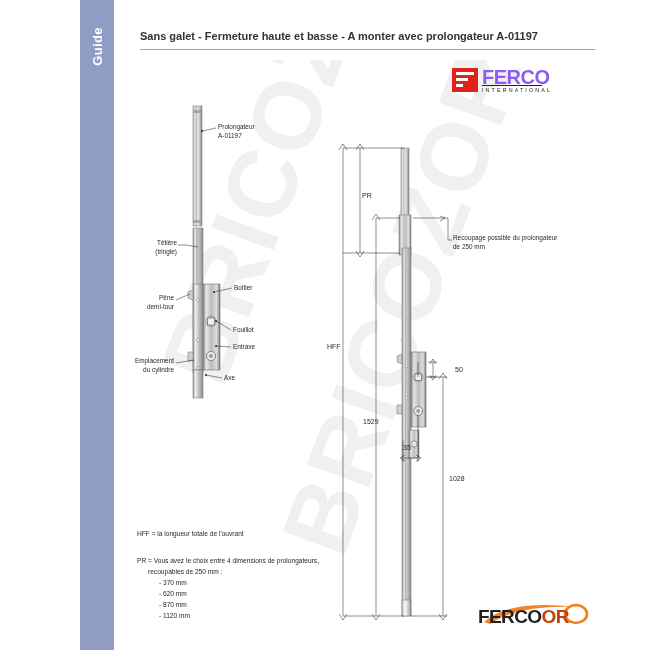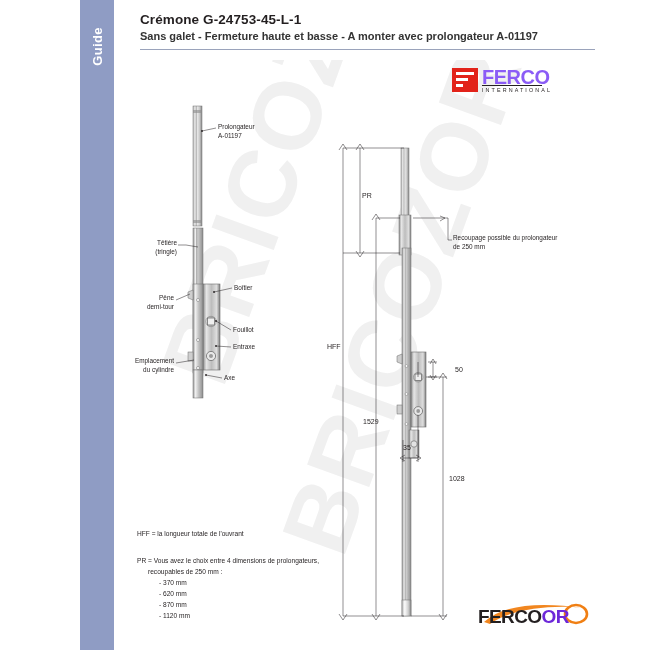--- a/index.html
+++ b/index.html
@@ -80,41 +80,40 @@
 
   
   .note{position:absolute;font-size:6.6px;color:#231f20;line-height:1.5;white-space:nowrap;}
 
   
   .brico{position:absolute;left:478px;top:600px;width:118px;height:34px;}
   .brico .txt{
     position:absolute;left:0;top:6px;font-size:19px;font-weight:bold;color:#231f20;
     letter-spacing:-.6px;
   }
-  .brico .txt em{font-style:normal;color:#6d28d9;}
+  .brico .txt em{font-style:normal;color:#c2410c;}
   .brico .swoosh{
     position:absolute;left:2px;top:2px;width:112px;height:26px;
   }
 </style>
 </head>
 <body>
 
 <div class="page">
 
   <div class="watermark">
     <div class="wm-text wm1">BRICOZOR</div>
     <div class="wm-text wm2">BRICOZOR</div>
   </div>
 
   <div class="guide-bar"></div>
   <div class="guide-wrap">
     <span>Guide</span>
   </div>
 
-  <div class="title">Crémone G-24753-45-L-1</div>
   <div class="subtitle">Sans galet - Fermeture haute et basse - A monter avec prolongateur A-01197</div>
   <div class="rule"></div>
 
   <div class="logo">
     <div class="mark">
       <i class="a"></i>
         <i class="b"></i>
         <i class="c"></i>
     </div>
     <div class="word">FERCO</div>

